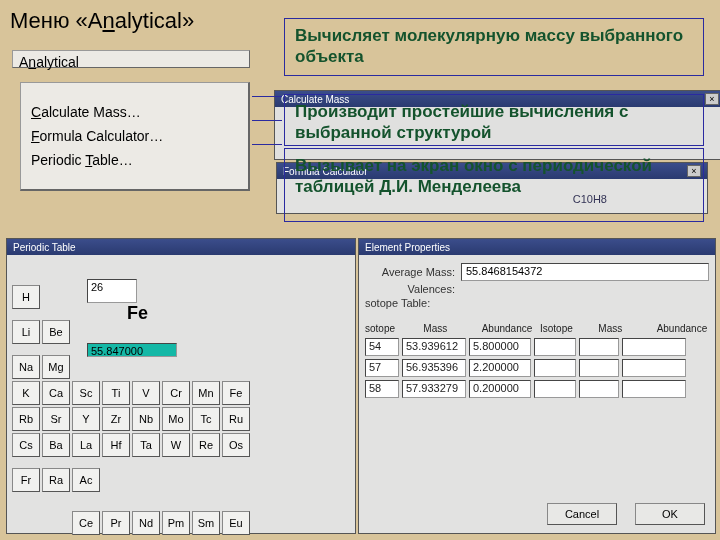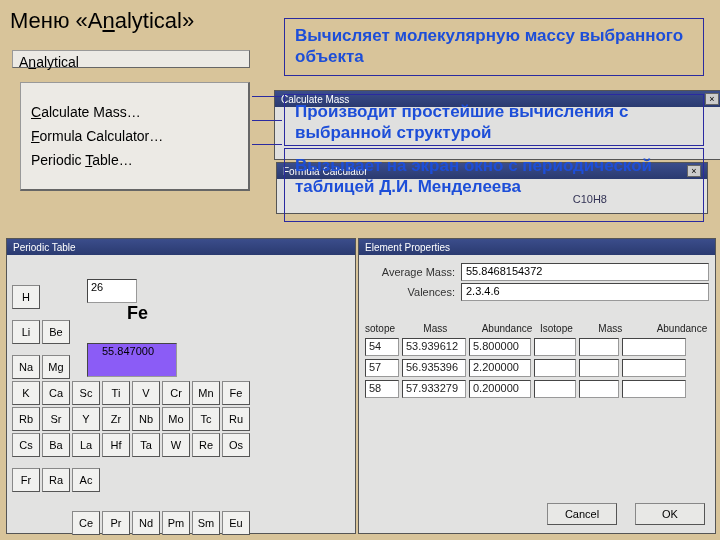--- a/index.html
+++ b/index.html
@@ -47,21 +47,21 @@
     cursor: pointer;
   }
   .menu-item .u { text-decoration: underline; }
   .exp-box {
     position: absolute;
     border: 1.5px solid #2a2aa0;
     background: transparent;
     padding: 6px 10px;
     font-size: 17px;
     font-weight: bold;
-    color: #1d4ed8;
+    color: #14532d;
     line-height: 1.25;
   }
   .exp1 { left: 284px; top: 18px; width: 420px; height: 58px; }
   .exp2 { left: 284px; top: 94px; width: 420px; height: 52px; }
   .exp3 { left: 284px; top: 148px; width: 420px; height: 74px; }
   .calc-mass-win {
     position: absolute;
     left: 274px; top: 90px;
     width: 452px; height: 70px;
     background: #e0e0df;
@@ -103,22 +103,22 @@
     border-right-color:#555; border-bottom-color:#555;
     margin:1px;
     font-size:11px;
     cursor:pointer;
   }
   .pt-blank { visibility:hidden; }
   .pt-row { white-space:nowrap; }
   .pt-info-num { position:absolute; left:80px; top:24px; width:50px; height:24px;
     background:#fff; border:1px inset #999; font-size:11px; padding:1px 3px;}
   .pt-info-sym { position:absolute; left:120px; top:48px; font-size:18px; font-weight:bold;}
-  .pt-info-mass { position:absolute; left:80px; top:88px; width:90px; height:34px;
-    background:#8b5cf6; border:1px inset #999; font-size:11px; padding:1px 14px;}
+  .pt-info-mass { position:absolute; left:80px; top:88px; width:90px; height:14px;
+    background:#14b8a6; border:1px inset #999; font-size:11px; padding:1px 3px;}
   .elem-win {
     position: absolute;
     left: 358px; top: 238px;
     width: 358px; height: 296px;
     background: #e2e2e1;
     border: 1px solid #555;
   }
   .field-row { display:flex; align-items:center; gap:6px; margin:2px 6px; font-size:11px;}
   .field-row .lab { width:90px; text-align:right; color:#333;}
   .field-row .inp {
@@ -225,21 +225,23 @@
 <div class="elem-win">
   <div class="win-title">
     <span>Element Properties</span>
   </div>
   <div class="field-row" style="margin-top:8px">
     <span class="lab">Average Mass:</span>
     <span class="inp">55.8468154372</span>
   </div>
   <div class="field-row">
     <span class="lab">Valences:</span>
-    <span class="inp">2.3.4.6</span>
+  </div>
+  <div class="field-row">
+    <span class="lab" style="text-align:left;width:auto">sotope Table:</span>
   </div>
   <div class="iso-grid">
     <div class="iso-head">
       <span>sotope</span>
       <span>Mass</span>
       <span>Abundance</span>
       <span>Isotope</span>
       <span>Mass</span>
       <span>Abundance</span>
     </div>

